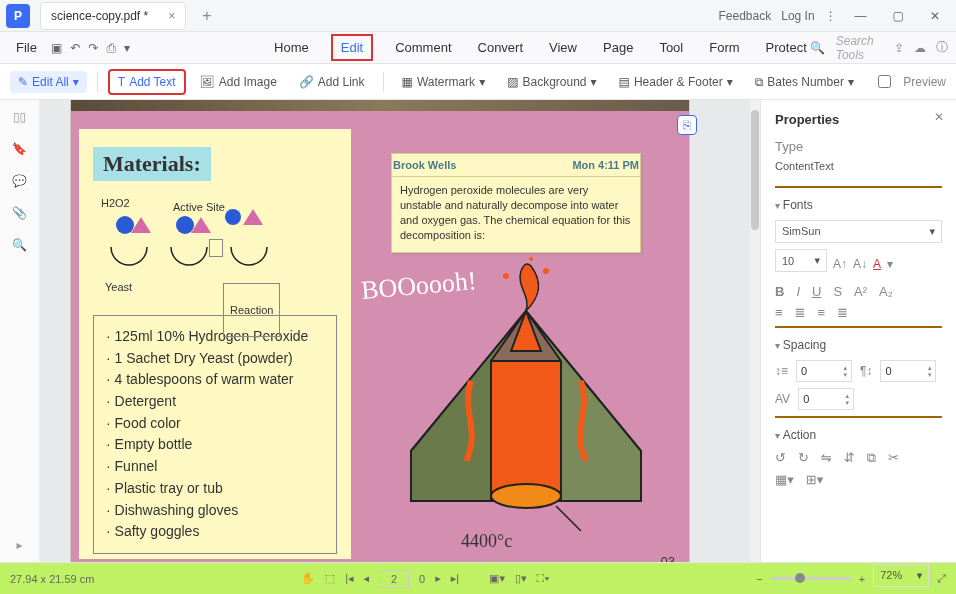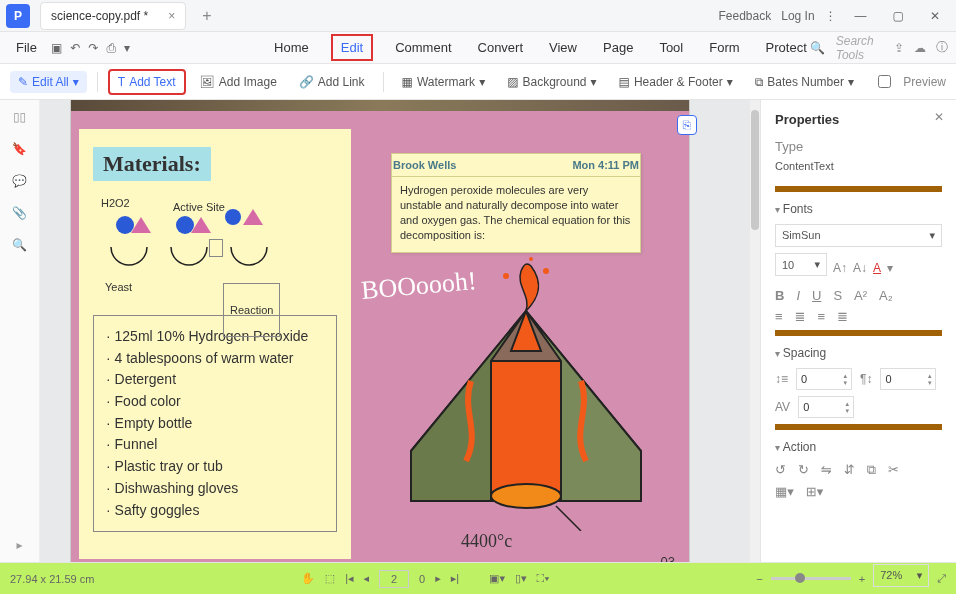--- a/index.html
+++ b/index.html
@@ -54,21 +54,21 @@
 .temp { position: absolute; left: 390px; top: 430px; font-family: 'Comic Sans MS', cursive; font-size: 18px; }
 .page-num { position: absolute; right: 14px; bottom: 10px; font-size: 13px; color: #333; }
 .scrollbar-v { position: absolute; right: 0; top: 0; width: 10px; height: 100%; background: #f0f0f0; }
 .scroll-thumb { position: absolute; right: 1px; top: 10px; width: 8px; height: 120px; background: #c8c8c8; border-radius: 4px; }
 
 .props { width: 196px; background: #fff; border-left: 1px solid #e5e5e5; padding: 12px 14px; overflow: hidden; position: relative; }
 .props h3 { font-size: 13px; font-weight: 600; margin-bottom: 12px; }
 .props .close-x { position: absolute; right: 12px; top: 10px; color: #888; cursor: pointer; }
 .prop-label { font-size: 13px; color: #888; margin-top: 8px; }
 .prop-value { font-size: 11px; color: #555; margin-top: 6px; margin-bottom: 14px; }
-.sect { border-top: 6px solid #a16207; padding-top: 10px; margin-top: 6px; }
+.sect { border-top: 2px solid #a16207; padding-top: 10px; margin-top: 6px; }
 .sect-head { font-size: 12px; color: #555; margin-bottom: 8px; cursor: pointer; }
 .sect-head::before { content: '▾ '; color: #888; font-size: 10px; }
 .dropdown { width: 100%; border: 1px solid #ddd; padding: 4px 6px; font-size: 11px; display: flex; justify-content: space-between; color: #555; margin-bottom: 6px; cursor: pointer; }
 .font-row { display: flex; gap: 6px; align-items: center; margin-bottom: 6px; }
 .font-row .dropdown { width: 52px; align-items: center; }
 .icon-row { display: flex; gap: 12px; margin: 6px 0; color: #888; font-size: 13px; }
 .icon-row span { cursor: pointer; }
 .spacing-row { display: flex; gap: 8px; align-items: center; margin-bottom: 6px; }
 .num-input { display: flex; align-items: center; border: 1px solid #ddd; width: 56px; height: 22px; font-size: 11px; padding: 0 4px; justify-content: space-between; }
 .spinner { display: flex; flex-direction: column; font-size: 7px; line-height: 7px; color: #888; }
@@ -207,20 +207,21 @@
             <circle cx="32" cy="28" r="9" fill="#2a5ad6"></circle>
             <polygon points="48,20 58,36 38,36" fill="#d66aa6"></polygon>
             <circle cx="92" cy="28" r="9" fill="#2a5ad6"></circle>
             <polygon points="108,20 118,36 98,36" fill="#d66aa6"></polygon>
             <circle cx="140" cy="20" r="8" fill="#2a5ad6"></circle>
             <polygon points="160,12 170,28 150,28" fill="#d66aa6"></polygon>
           </svg>
         </div>
         <div class="mat-list" id="mat-list">
             <div>· 125ml 10% Hydrogen Peroxide</div>
+            <div>· 1 Sachet Dry Yeast (powder)</div>
             <div>· 4 tablespoons of warm water</div>
             <div>· Detergent</div>
             <div>· Food color</div>
             <div>· Empty bottle</div>
             <div>· Funnel</div>
             <div>· Plastic tray or tub</div>
             <div>· Dishwashing gloves</div>
             <div>· Safty goggles</div>
           </div>
       </div>

